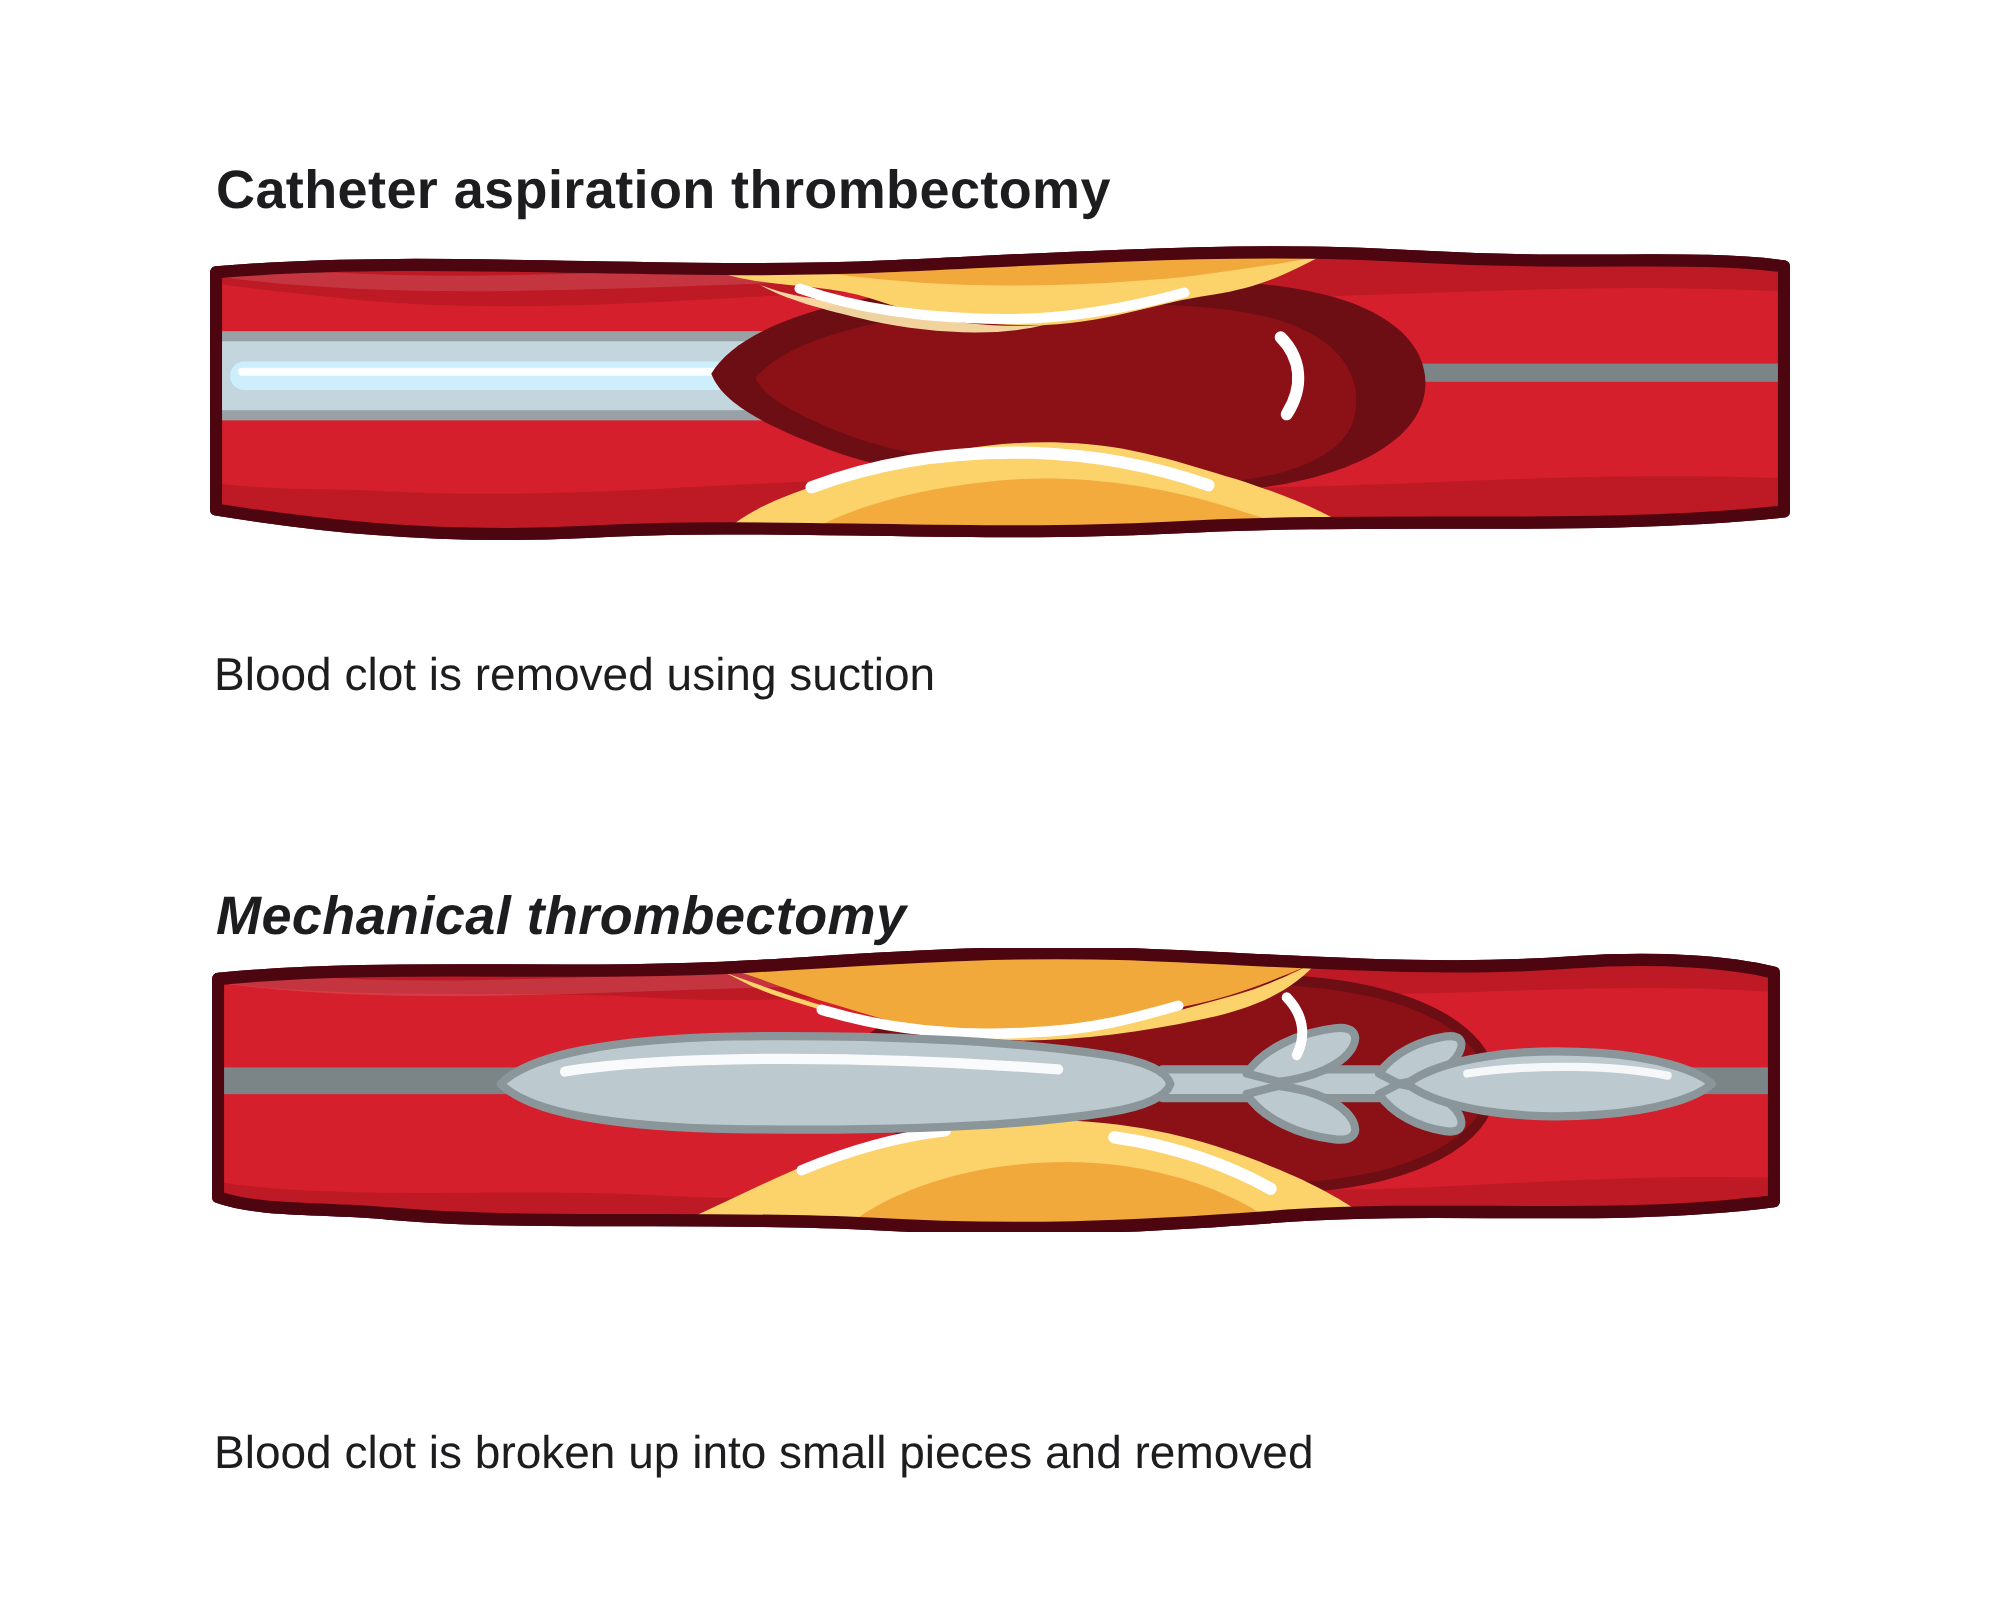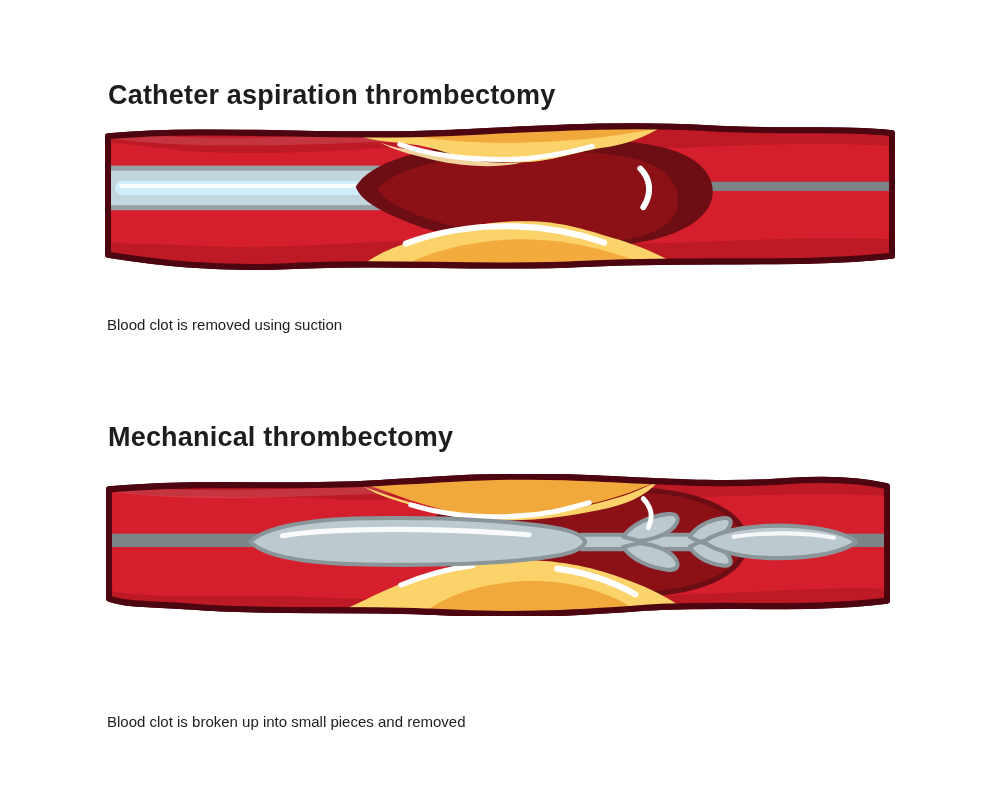--- a/index.html
+++ b/index.html
@@ -14,25 +14,25 @@
   .title {
     position: absolute;
     left: 108px;
     font-size: 27px;
     font-weight: 700;
     color: var(--text, #1d1d1f);
     letter-spacing: 0.2px;
     white-space: nowrap;
   }
   .title.t1 { top: 58px; }
-  .title.t2 { top: 400px; }
+  .title.t2 { top: 421px; font-style: italic; }
   .caption {
     position: absolute;
     left: 107px;
-    font-size: 15px;
+    font-size: 23px;
     font-weight: 400;
     color: var(--text, #1d1d1f);
     white-space: nowrap;
   }
   .caption.c1 { top: 301px; }
   .caption.c2 { top: 665px; margin-top: 48px; }
   .illus { position: absolute; }
   .illus.i1 { left: 103px; top: 122px; width: 794px; height: 150px; }
   .illus.i2 { left: 104px; top: 474px; width: 788px; height: 142px; }
   .illus svg { width: 100%; height: 100%; display: block; }

